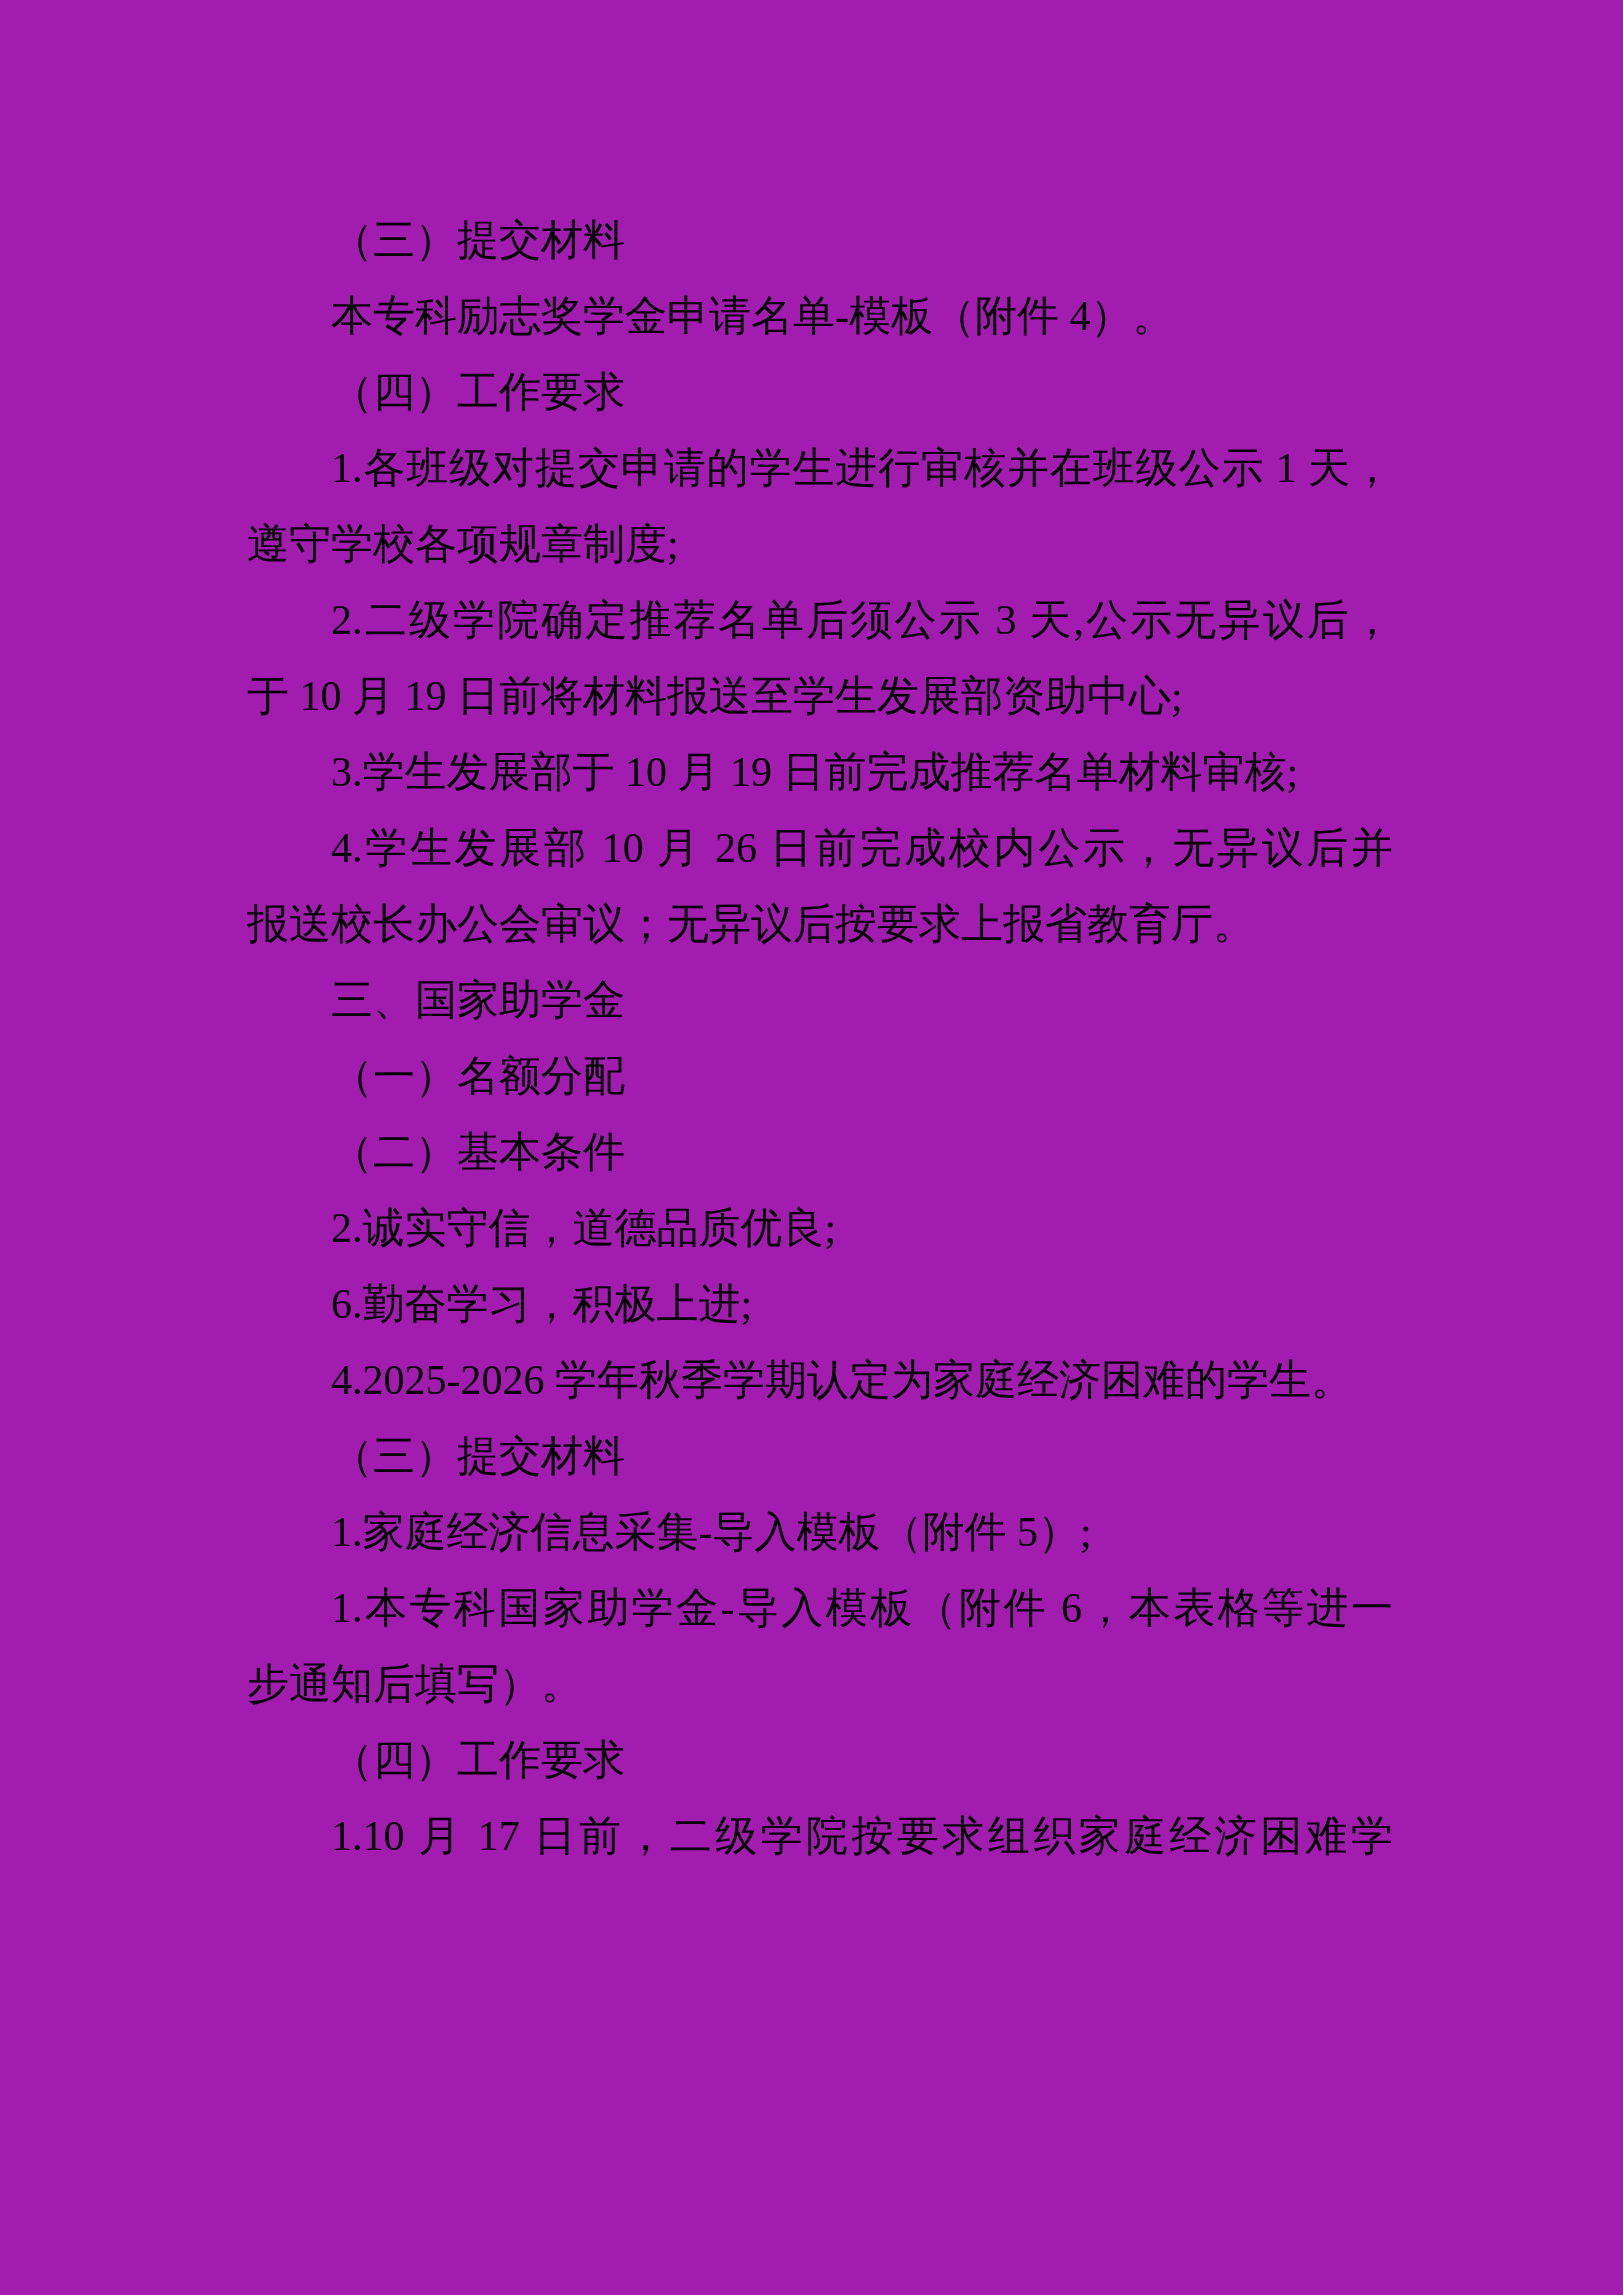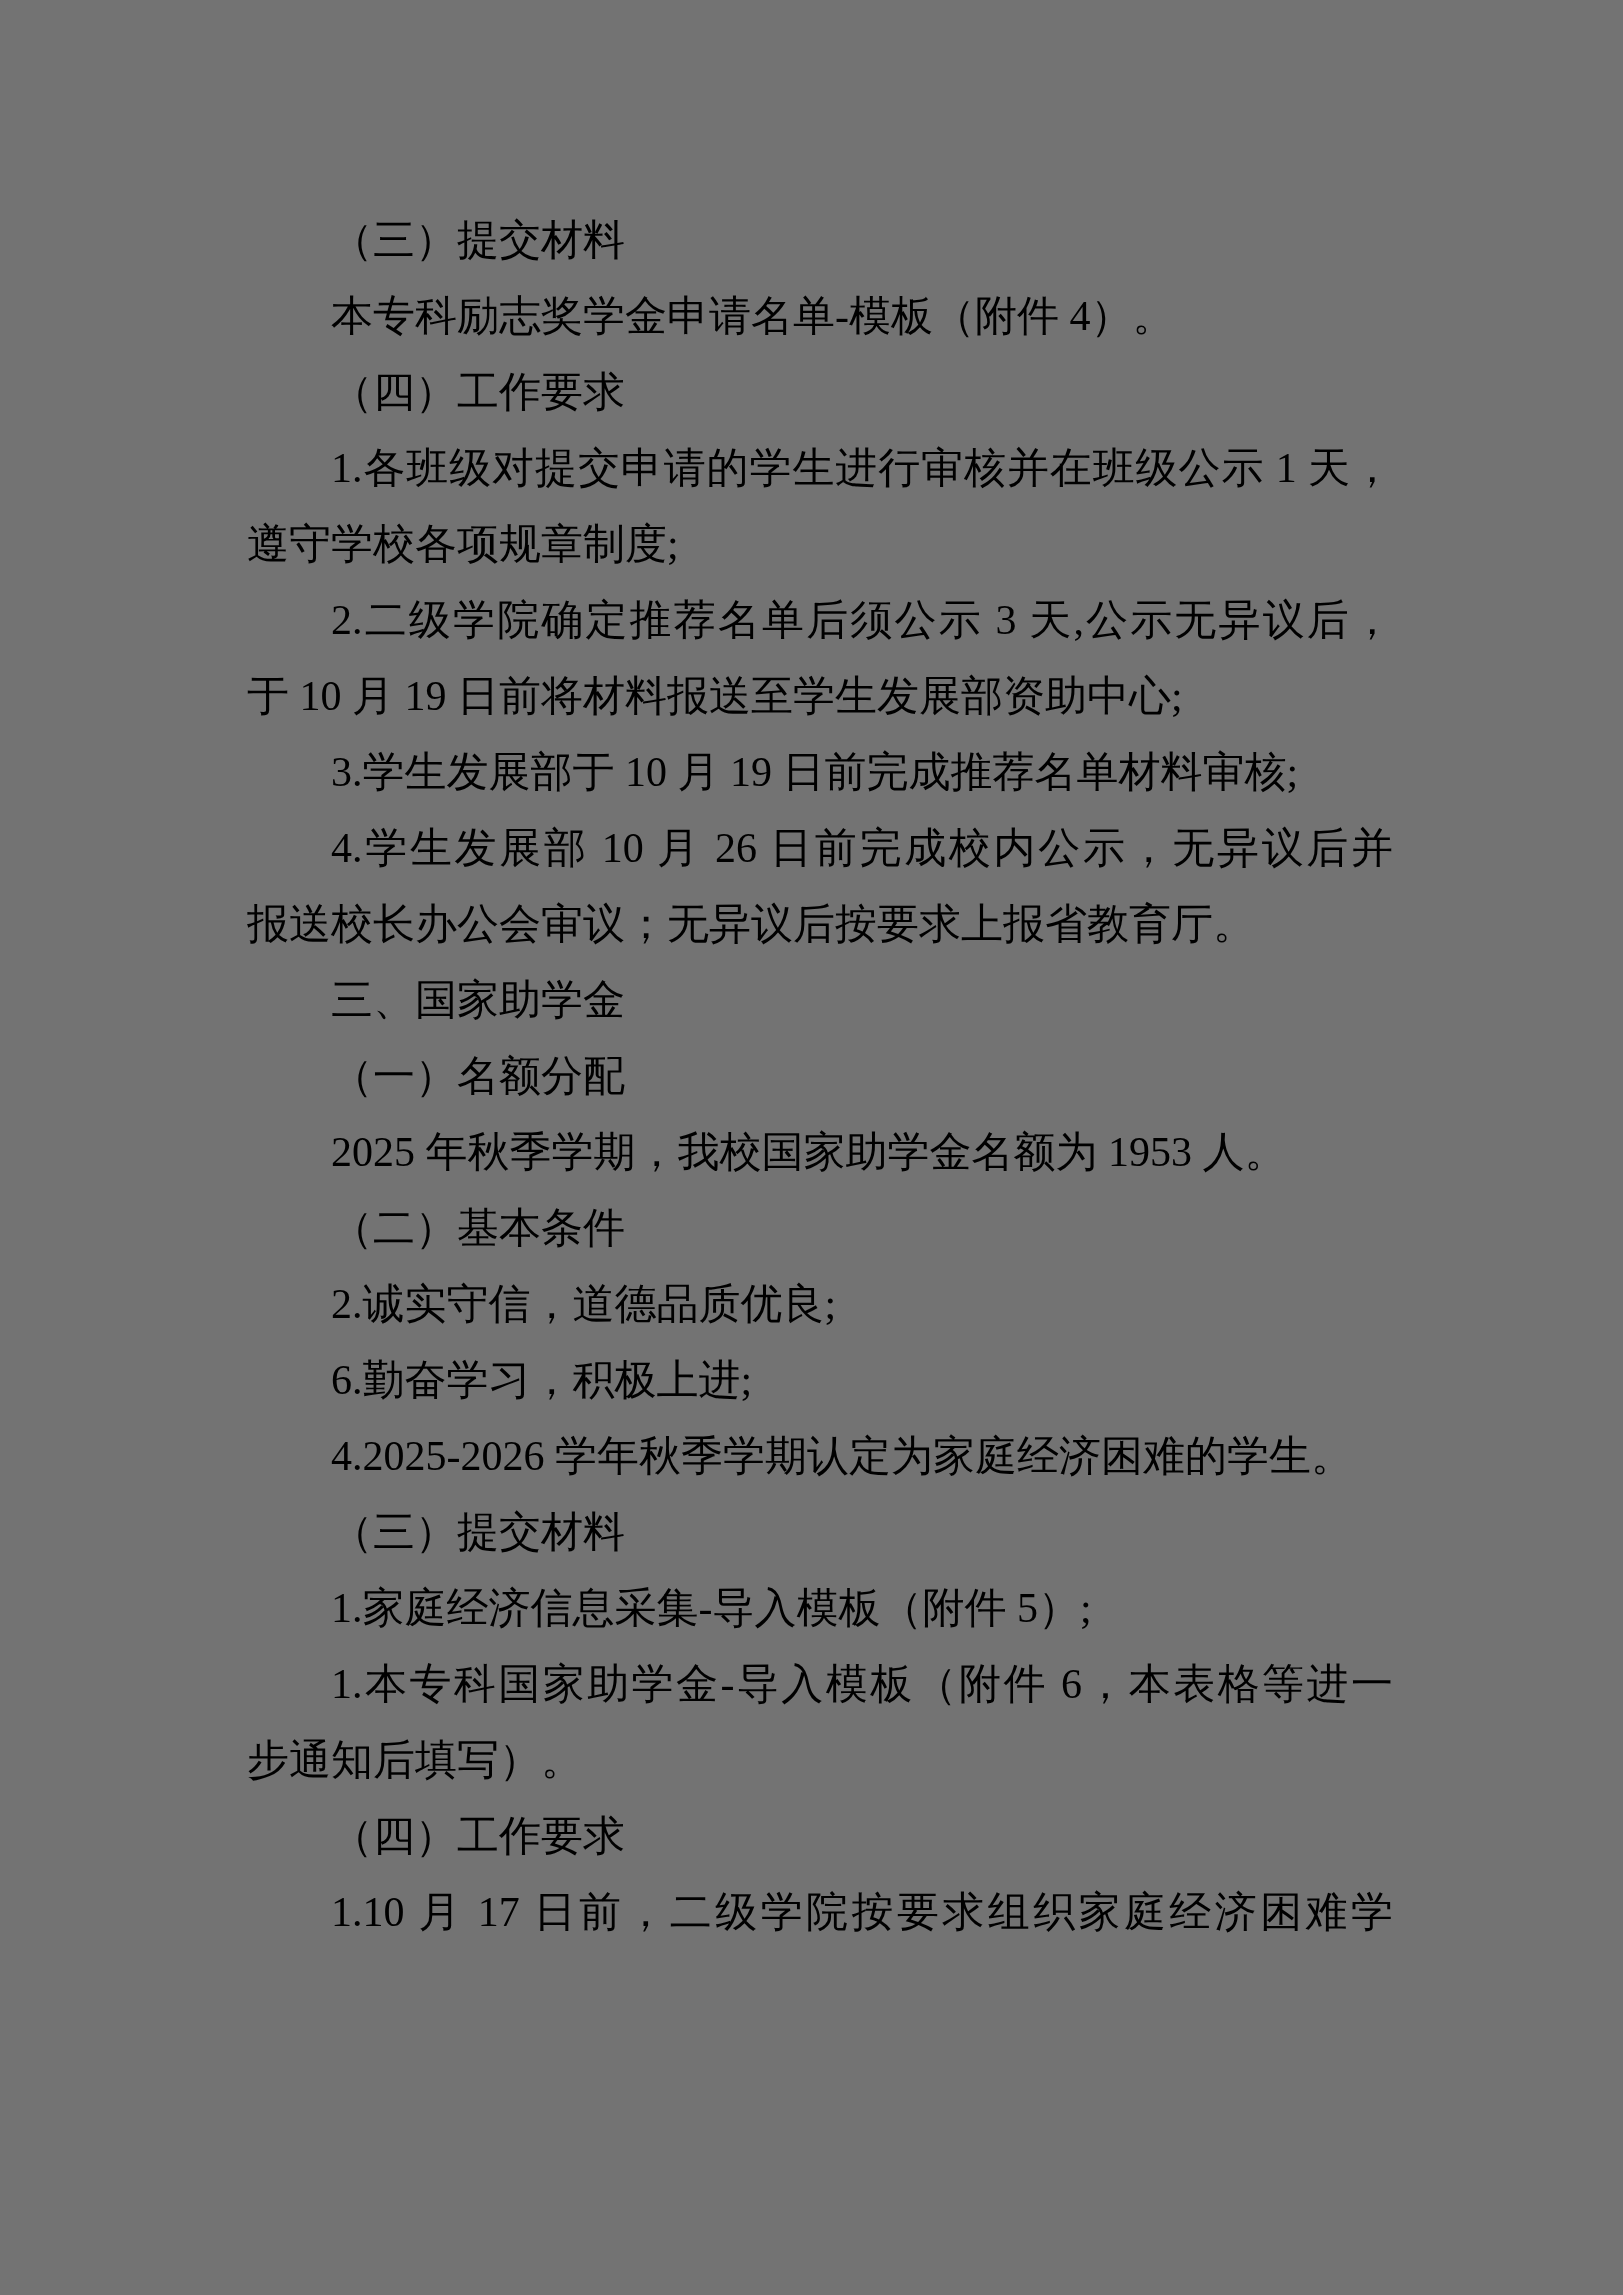--- a/index.html
+++ b/index.html
@@ -4,21 +4,21 @@
 <style>
   html, body {
     margin: 0;
     padding: 0;
     background: #ffffff;
   }
   .page {
     position: relative;
     width: 1623px;
     height: 2295px;
-    background: #737373;
+    background: #a21caf;
     color: #000000;
     overflow: hidden;
   }
   .content {
     padding: 202px 230px 0 247px; 
   }
   p.para {
     margin: 0;
     padding: 0;
     font-size: 42px;
@@ -82,23 +82,20 @@
       <p class="para body">
         <span class="line first fill">4.学生发展部 10 月 26 日前完成校内公示，无异议后并</span>
         <span class="line">报送校长办公会审议；无异议后按要求上报省教育厅。</span>
       </p>
       <p class="para heading1">
         <span class="line first">三、国家助学金</span>
       </p>
       <p class="para heading3">
         <span class="line first">（一）名额分配</span>
       </p>
-      <p class="para body">
-        <span class="line first">2025 年秋季学期，我校国家助学金名额为 1953 人。</span>
-      </p>
       <p class="para heading3">
         <span class="line first">（二）基本条件</span>
       </p>
       <p class="para body">
         <span class="line first">2.诚实守信，道德品质优良;</span>
       </p>
       <p class="para body">
         <span class="line first">6.勤奋学习，积极上进;</span>
       </p>
       <p class="para body">

